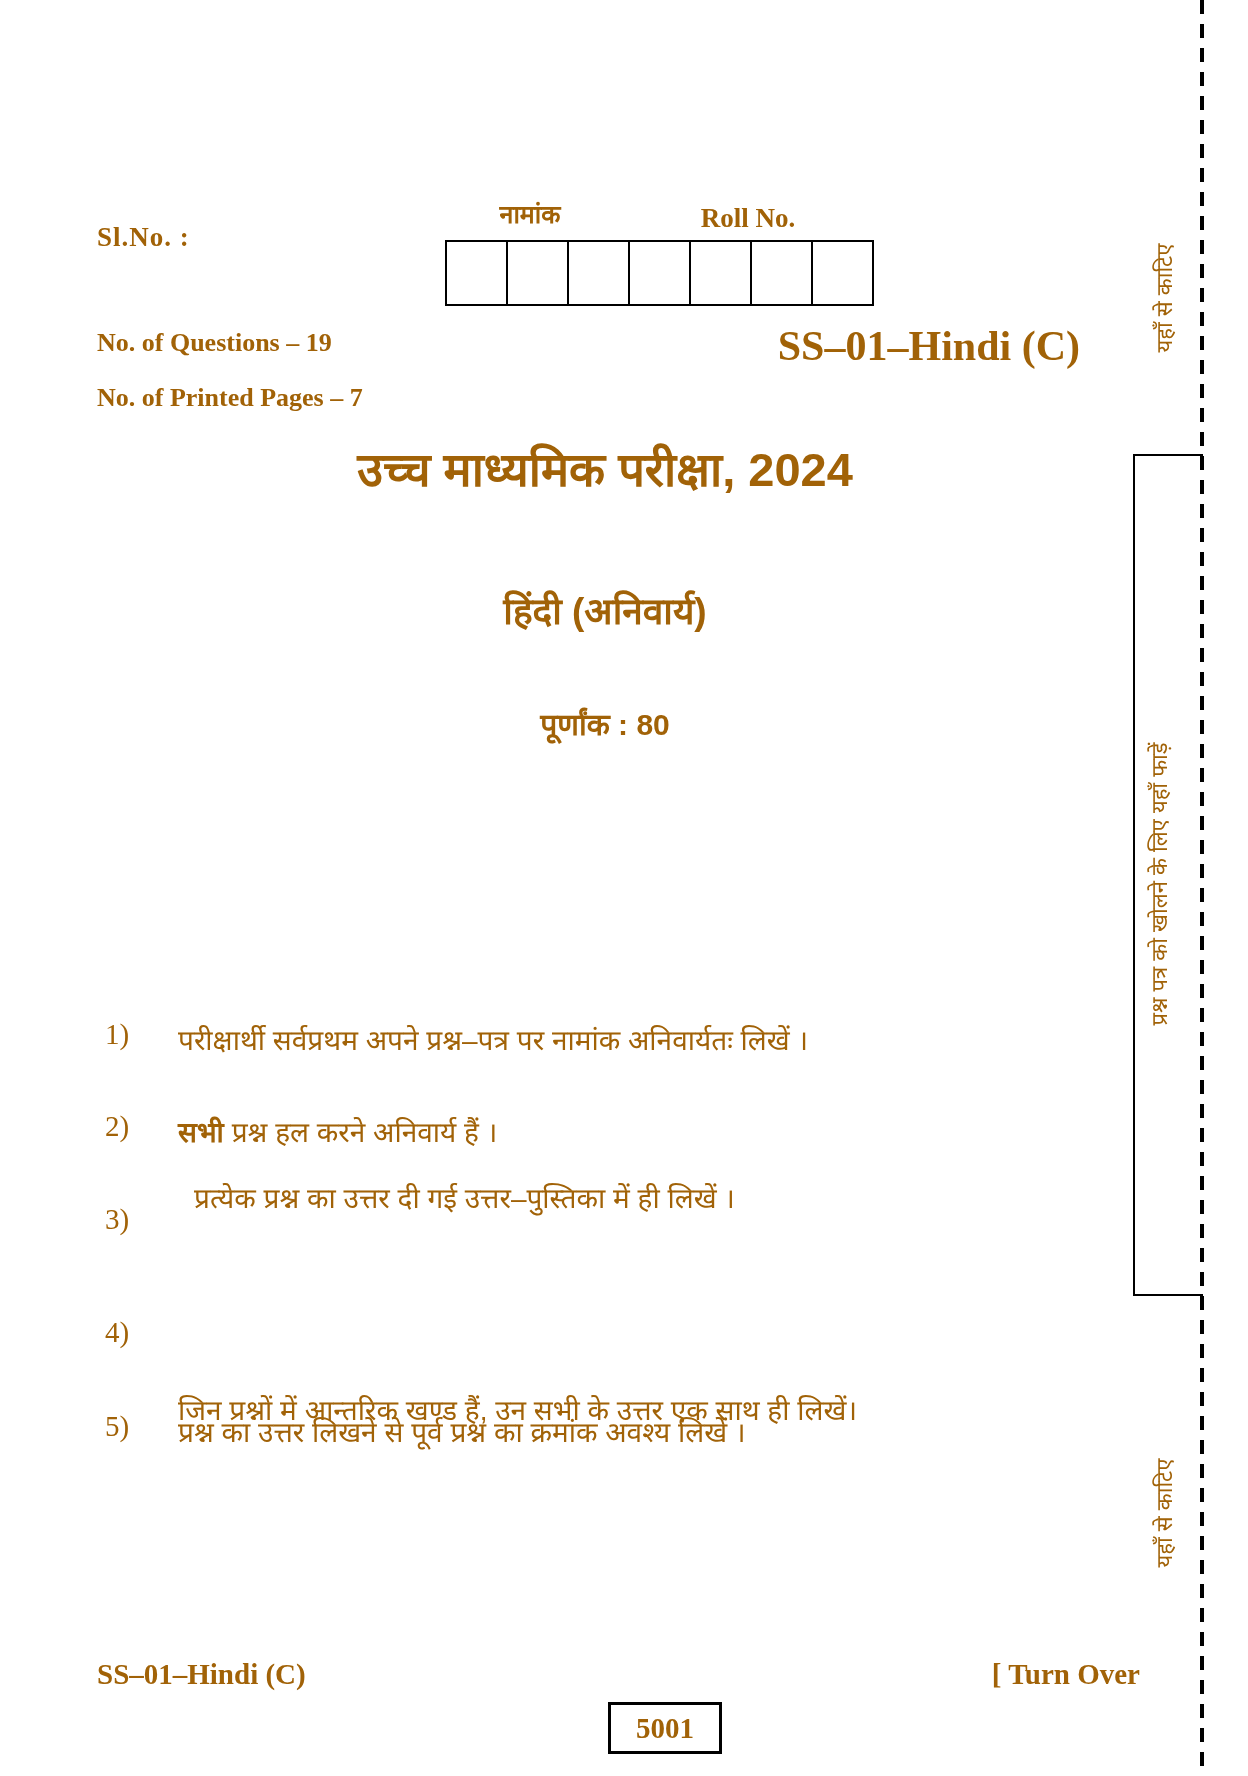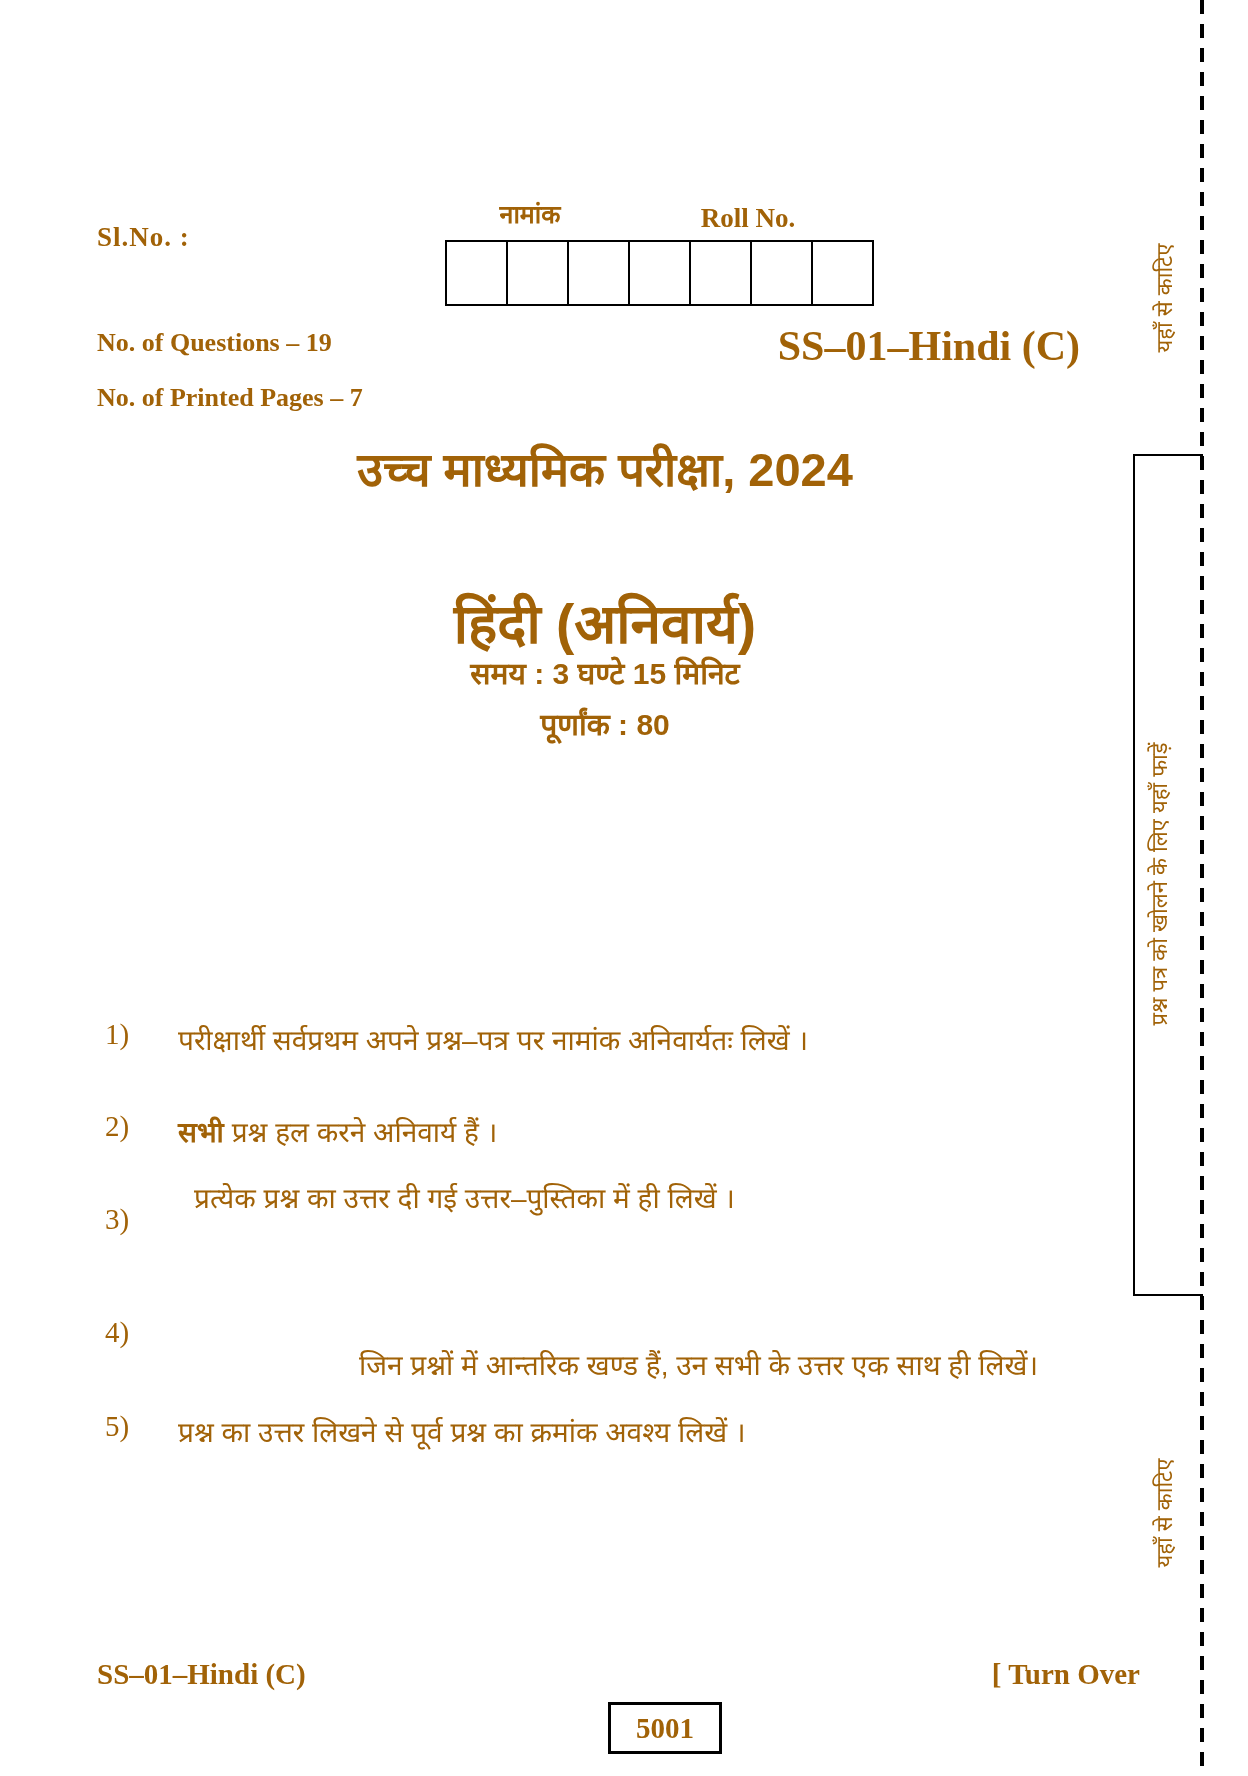--- a/index.html
+++ b/index.html
@@ -24,21 +24,21 @@
     background:#fff;
   }
   .roll-cell:first-child{margin-left:0;}
   .nq{left:97px; top:328px; font-size:26px; font-weight:bold;}
   .np{left:97px; top:383px; font-size:26px; font-weight:bold;}
   .paper-code-head{left:640px; top:322px; width:440px; text-align:right; font-size:42px; font-weight:bold;}
 
   
   .title-hi{top:436px; font-size:47px; font-weight:bold;}
   .title-en{top:506px; font-size:40px; font-weight:bold; letter-spacing:1px;}
-  .subject{top:584px; font-size:55px; font-weight:bold;}
+  .subject{top:584px; font-size:37px; font-weight:bold;}
   .time-line{top:652px; font-size:30px; font-weight:bold;}
   .marks-line{top:703px; font-size:30px; font-weight:bold;}
 
   
   .inst-head{left:97px; top:913px; font-size:28px; font-weight:bold;}
   .inst-num{position:absolute; left:105px; font-size:29px; font-family:"Liberation Serif",serif;}
   .inst-text{position:absolute; left:178px; font-size:28px; width:860px;}
 
   
   .foot-code{left:97px; top:1658px; font-size:29px; font-weight:bold;}
@@ -81,39 +81,38 @@
       <div class="roll-cell"></div>
       <div class="roll-cell"></div>
     </div>
 
   <div class="abs nq">No. of Questions – 19</div>
   <div class="abs np">No. of Printed Pages – 7</div>
   <div class="abs paper-code-head">SS–01–Hindi (C)</div>
 
   <div class="abs center-col title-hi dev">उच्च माध्यमिक परीक्षा, 2024</div>
   <div class="abs center-col subject dev">हिंदी (अनिवार्य)</div>
-  <div class="abs center-col time-line dev">समय : 3 घण्टे 15 मिनिट</div>
   <div class="abs center-col marks-line dev">पूर्णांक : 80</div>
 
 
   <div>
     <span class="inst-num" style="top:1018px;">1)</span>
     <span class="inst-text dev" style="top:1020px;"><span class="b"></span><span>परीक्षार्थी सर्वप्रथम अपने प्रश्न–पत्र पर नामांक अनिवार्यतः लिखें ।</span></span>
   </div>
   <div>
     <span class="inst-num" style="top:1110px;">2)</span>
     <span class="inst-text dev" style="top:1112px;"><span class="b">सभी</span><span> प्रश्न हल करने अनिवार्य हैं ।</span></span>
   </div>
   <div>
     <span class="inst-num" style="top:1203px;">3)</span>
     <span class="inst-text dev" style="top:1178px;margin-left:16px;"><span class="b"></span><span>प्रत्येक प्रश्न का उत्तर दी गई उत्तर–पुस्तिका में ही लिखें ।</span></span>
   </div>
   <div>
     <span class="inst-num" style="top:1316px;">4)</span>
-    <span class="inst-text dev" style="top:1345px;text-align:right;"><span class="b"></span><span>जिन प्रश्नों में आन्तरिक खण्ड हैं, उन सभी के उत्तर एक साथ ही लिखें।</span></span>
+    <span class="inst-text dev" style="top:1390px;"><span class="b"></span><span>जिन प्रश्नों में आन्तरिक खण्ड हैं, उन सभी के उत्तर एक साथ ही लिखें।</span></span>
   </div>
   <div>
     <span class="inst-num" style="top:1410px;">5)</span>
     <span class="inst-text dev" style="top:1412px;"><span class="b"></span><span>प्रश्न का उत्तर लिखने से पूर्व प्रश्न का क्रमांक अवश्य लिखें ।</span></span>
   </div>
 
   <div class="abs foot-code">SS–01–Hindi (C)</div>
   <div class="abs center-code-box">
     <span>5001</span>
   </div>

